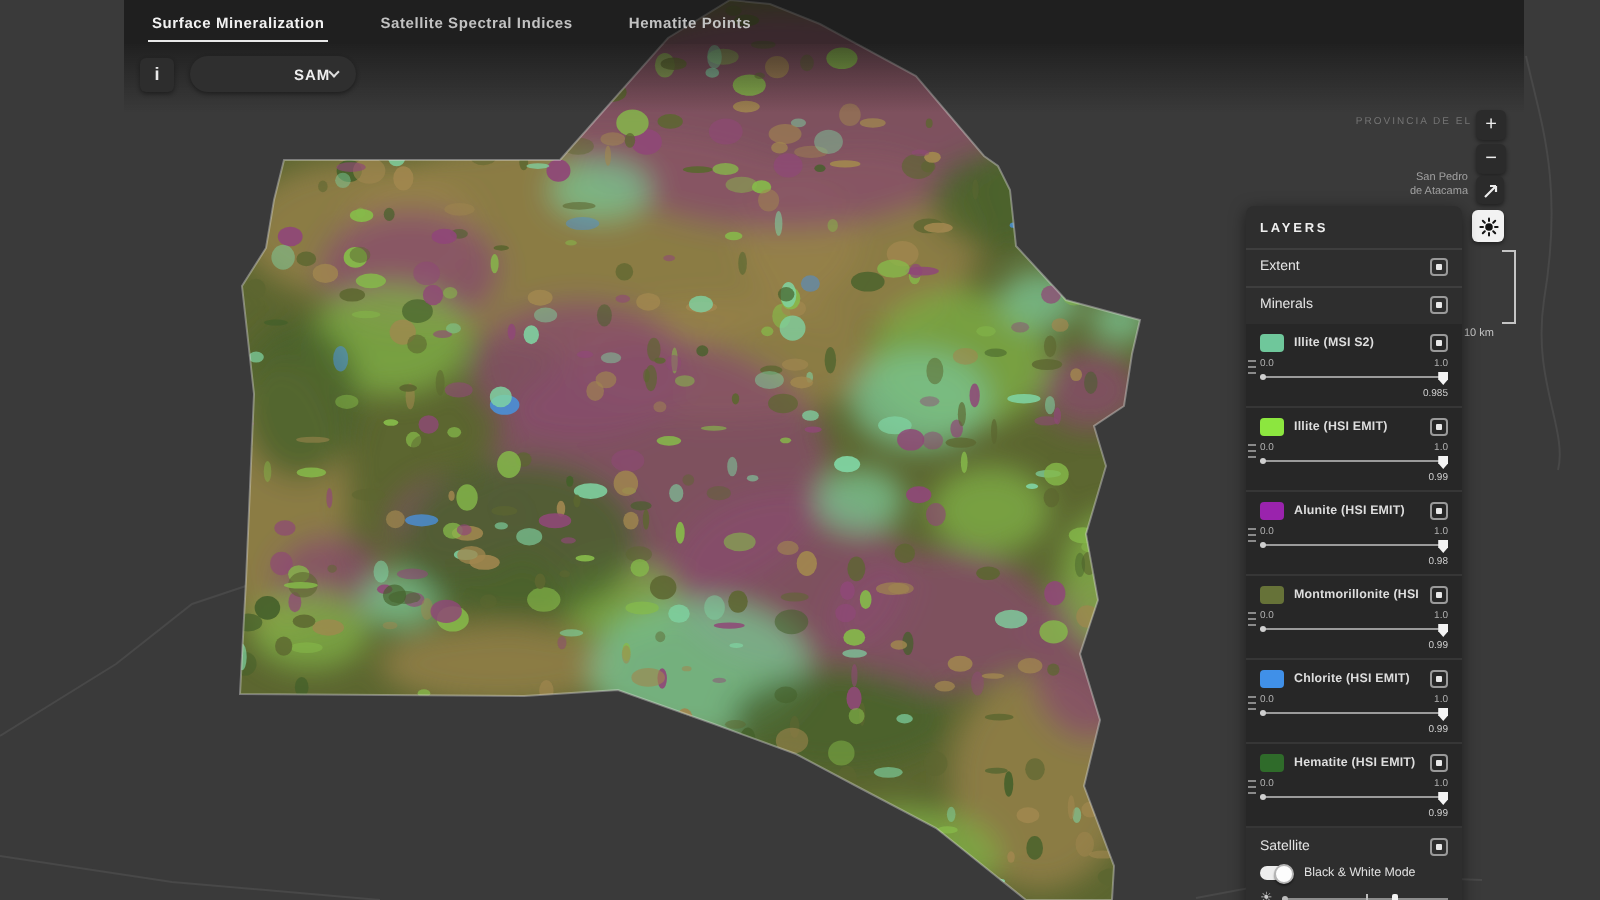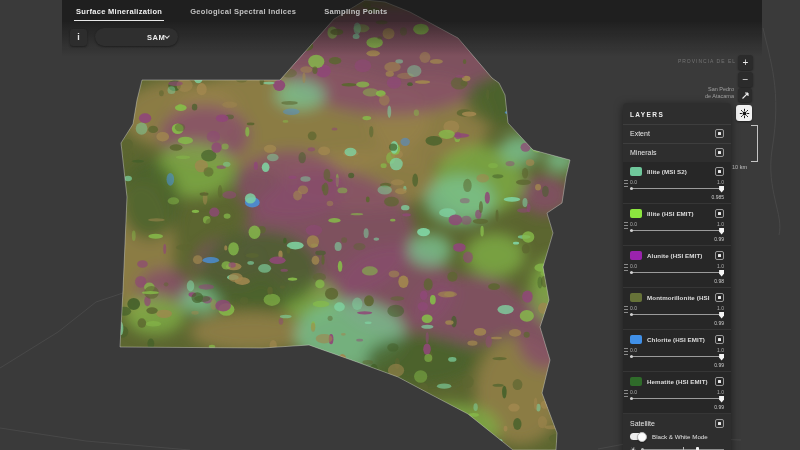--- a/index.html
+++ b/index.html
@@ -686,22 +686,22 @@
   </svg>
 
   <div class="map-label" id="province-label">PROVINCIA DE EL</div>
   <div class="map-label" id="town-label">
     <div>San Pedro</div>
     <div>de Atacama</div>
   </div>
 
   <div id="topbar">
     <div class="tab active">Surface Mineralization</div>
-    <div class="tab">Geological Spectral Indices</div>
-    <div class="tab">Sampling Points</div>
+    <div class="tab">Satellite Spectral Indices</div>
+    <div class="tab">Hematite Points</div>
   </div>
   <div id="topbar-shadow"></div>
 
   <div id="toolbar">
     <div id="info-btn">
       <span>i</span>
     </div>
     <div id="method-select">
       <span class="val">SAM</span>
       <span class="chev"></span>

